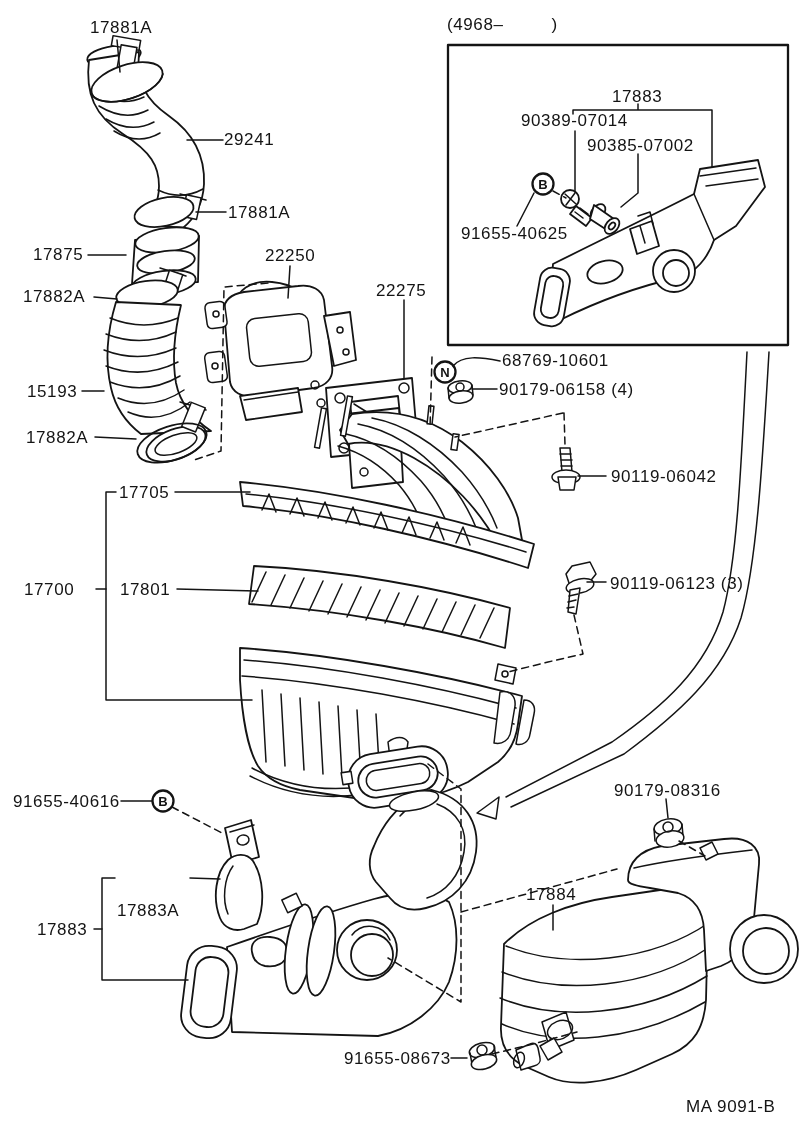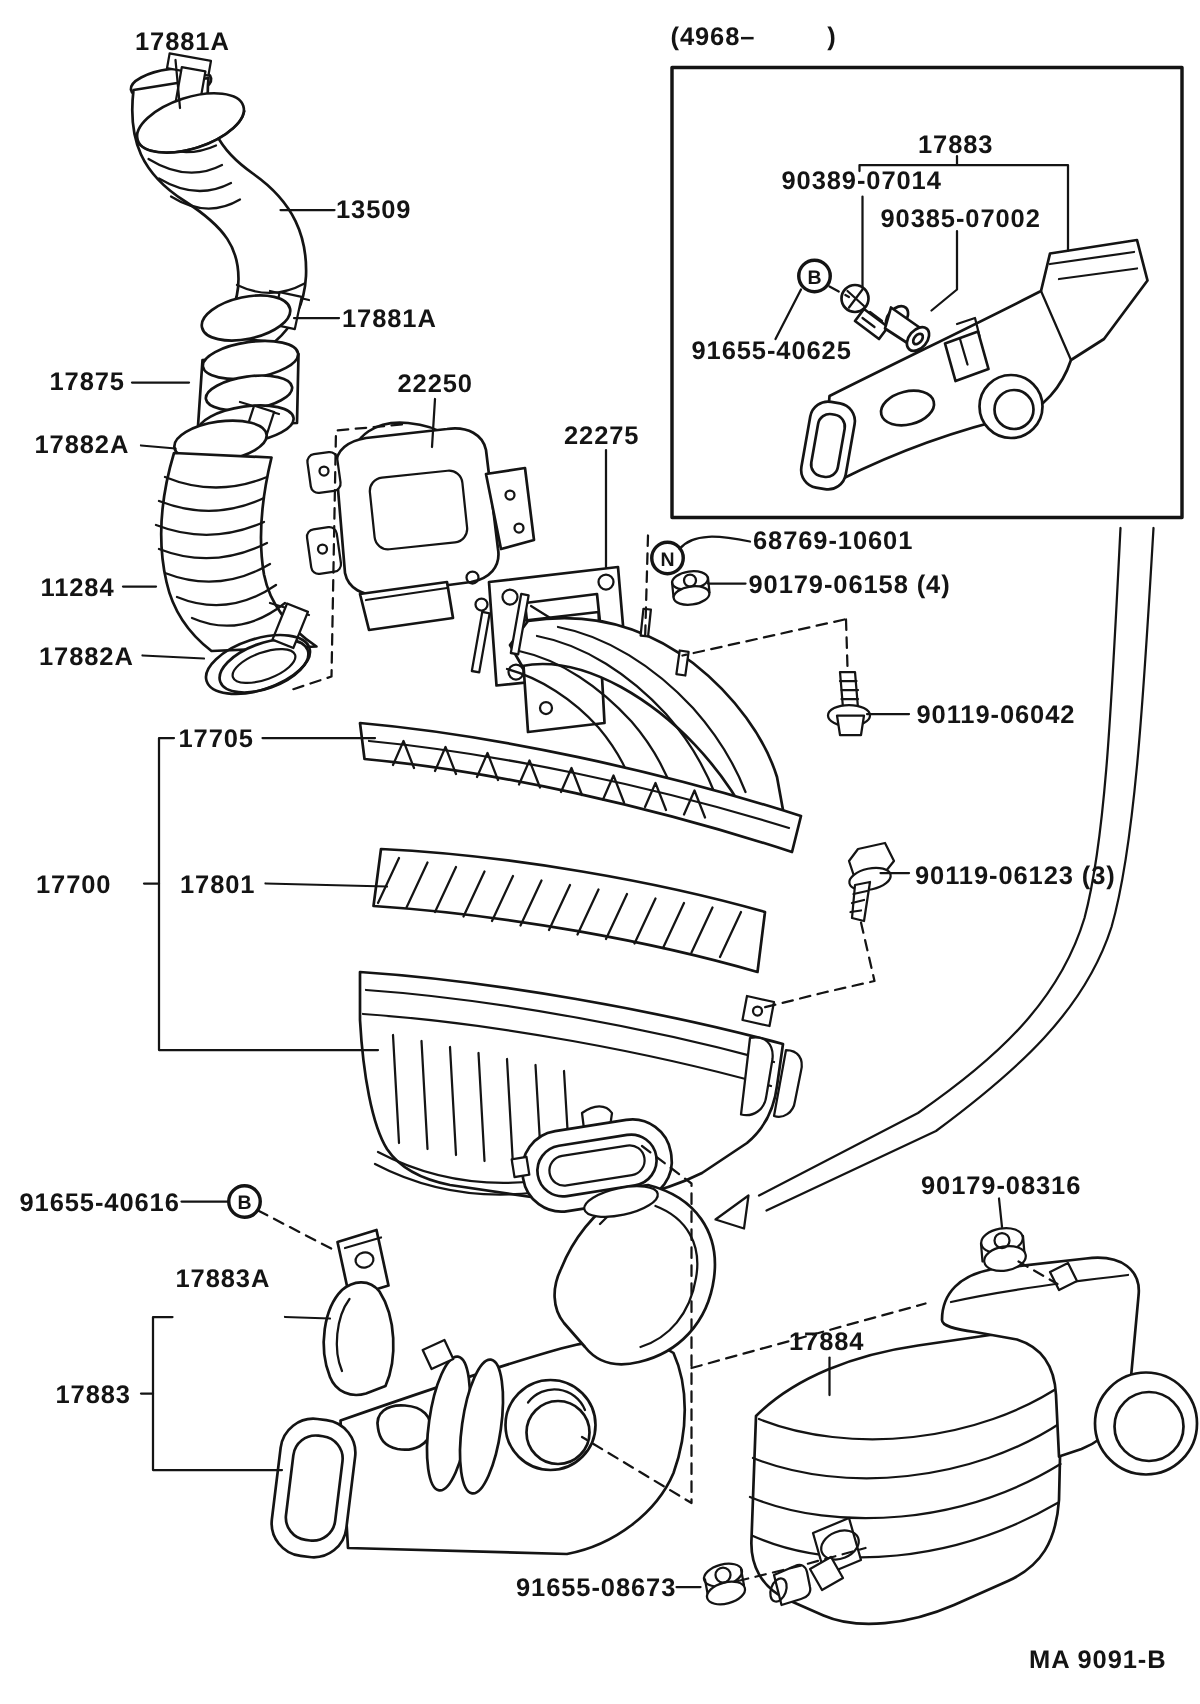--- a/index.html
+++ b/index.html
@@ -1,18 +1,18 @@
 <!DOCTYPE html>
 <html style="--ink: #141414; --paper: #ffffff;"><head>
 <meta charset="utf-8">
 <style>
   html,body{margin:0;padding:0;background:#e9e9e9}
   .stage{position:relative;width:800px;height:1136px;margin:0 auto;background:var(--paper,#ffffff);
          font-family:"Liberation Sans",sans-serif;overflow:hidden}
-  .lbl{position:absolute;font-size:17px;font-weight:700;letter-spacing:.6px;
+  .lbl{position:absolute;font-size:17px;font-weight:400;letter-spacing:.6px;
        color:var(--ink,#141414);white-space:pre;line-height:1.1}
   svg.art{position:absolute;left:0;top:0}
   .art *{stroke:var(--ink,#141414);fill:none;stroke-width:1.8;stroke-linecap:round;stroke-linejoin:round}
   .art .w{fill:#ffffff}
   .art .d{stroke-dasharray:7 5;stroke-width:1.5}
   .art .t{stroke-width:1.5}
   .art .k{stroke-width:2.3}
   .art text{stroke:none;fill:var(--ink,#141414);font-family:"Liberation Sans",sans-serif;
             font-weight:700;font-size:13px;text-anchor:middle}
 </style>
@@ -290,41 +290,41 @@
     <path class="d" d="M432,357 L430,428"></path>
     <path class="d" d="M563,413 L455,437 M564,413 L565,445"></path>
     <path class="d" d="M574,615 L583,654 L548,662 L508,672"></path>
     <path class="d" d="M172,807 L224,834"></path>
     <path class="d" d="M679,841 L705,856"></path>
     <path class="d" d="M492,1054 L533,1044 L577,1032"></path>
   </g>
 </svg>
 
 <div class="lbl" style="left:90px;top:19px">17881A</div>
-<div class="lbl" style="left:224px;top:131px">13509</div>
+<div class="lbl" style="left:224px;top:131px">29241</div>
 <div class="lbl" style="left:228px;top:204px">17881A</div>
 <div class="lbl" style="left:33px;top:246px">17875</div>
 <div class="lbl" style="left:23px;top:288px">17882A</div>
-<div class="lbl" style="left:27px;top:383px">11284</div>
+<div class="lbl" style="left:27px;top:383px">15193</div>
 <div class="lbl" style="left:26px;top:429px">17882A</div>
 <div class="lbl" style="left:265px;top:247px">22250</div>
 <div class="lbl" style="left:376px;top:282px">22275</div>
 <div class="lbl" style="left:447px;top:16px">(4968–         )</div>
 <div class="lbl" style="left:612px;top:88px">17883</div>
 <div class="lbl" style="left:521px;top:112px">90389-07014</div>
 <div class="lbl" style="left:587px;top:137px">90385-07002</div>
 <div class="lbl" style="left:461px;top:225px">91655-40625</div>
 <div class="lbl" style="left:502px;top:352px">68769-10601</div>
 <div class="lbl" style="left:499px;top:381px">90179-06158 (4)</div>
 <div class="lbl" style="left:611px;top:468px">90119-06042</div>
 <div class="lbl" style="left:610px;top:575px">90119-06123 (3)</div>
 <div class="lbl" style="left:119px;top:484px">17705</div>
 <div class="lbl" style="left:24px;top:581px">17700</div>
 <div class="lbl" style="left:120px;top:581px">17801</div>
 <div class="lbl" style="left:13px;top:793px">91655-40616</div>
-<div class="lbl" style="left:117px;top:844px">17883A</div>
+<div class="lbl" style="left:117px;top:902px">17883A</div>
 <div class="lbl" style="left:37px;top:921px">17883</div>
 <div class="lbl" style="left:614px;top:782px">90179-08316</div>
 <div class="lbl" style="left:526px;top:886px">17884</div>
 <div class="lbl" style="left:344px;top:1050px">91655-08673</div>
 <div class="lbl" style="left:686px;top:1098px">MA 9091-B</div>
 
 </div>
 
 </body></html>

